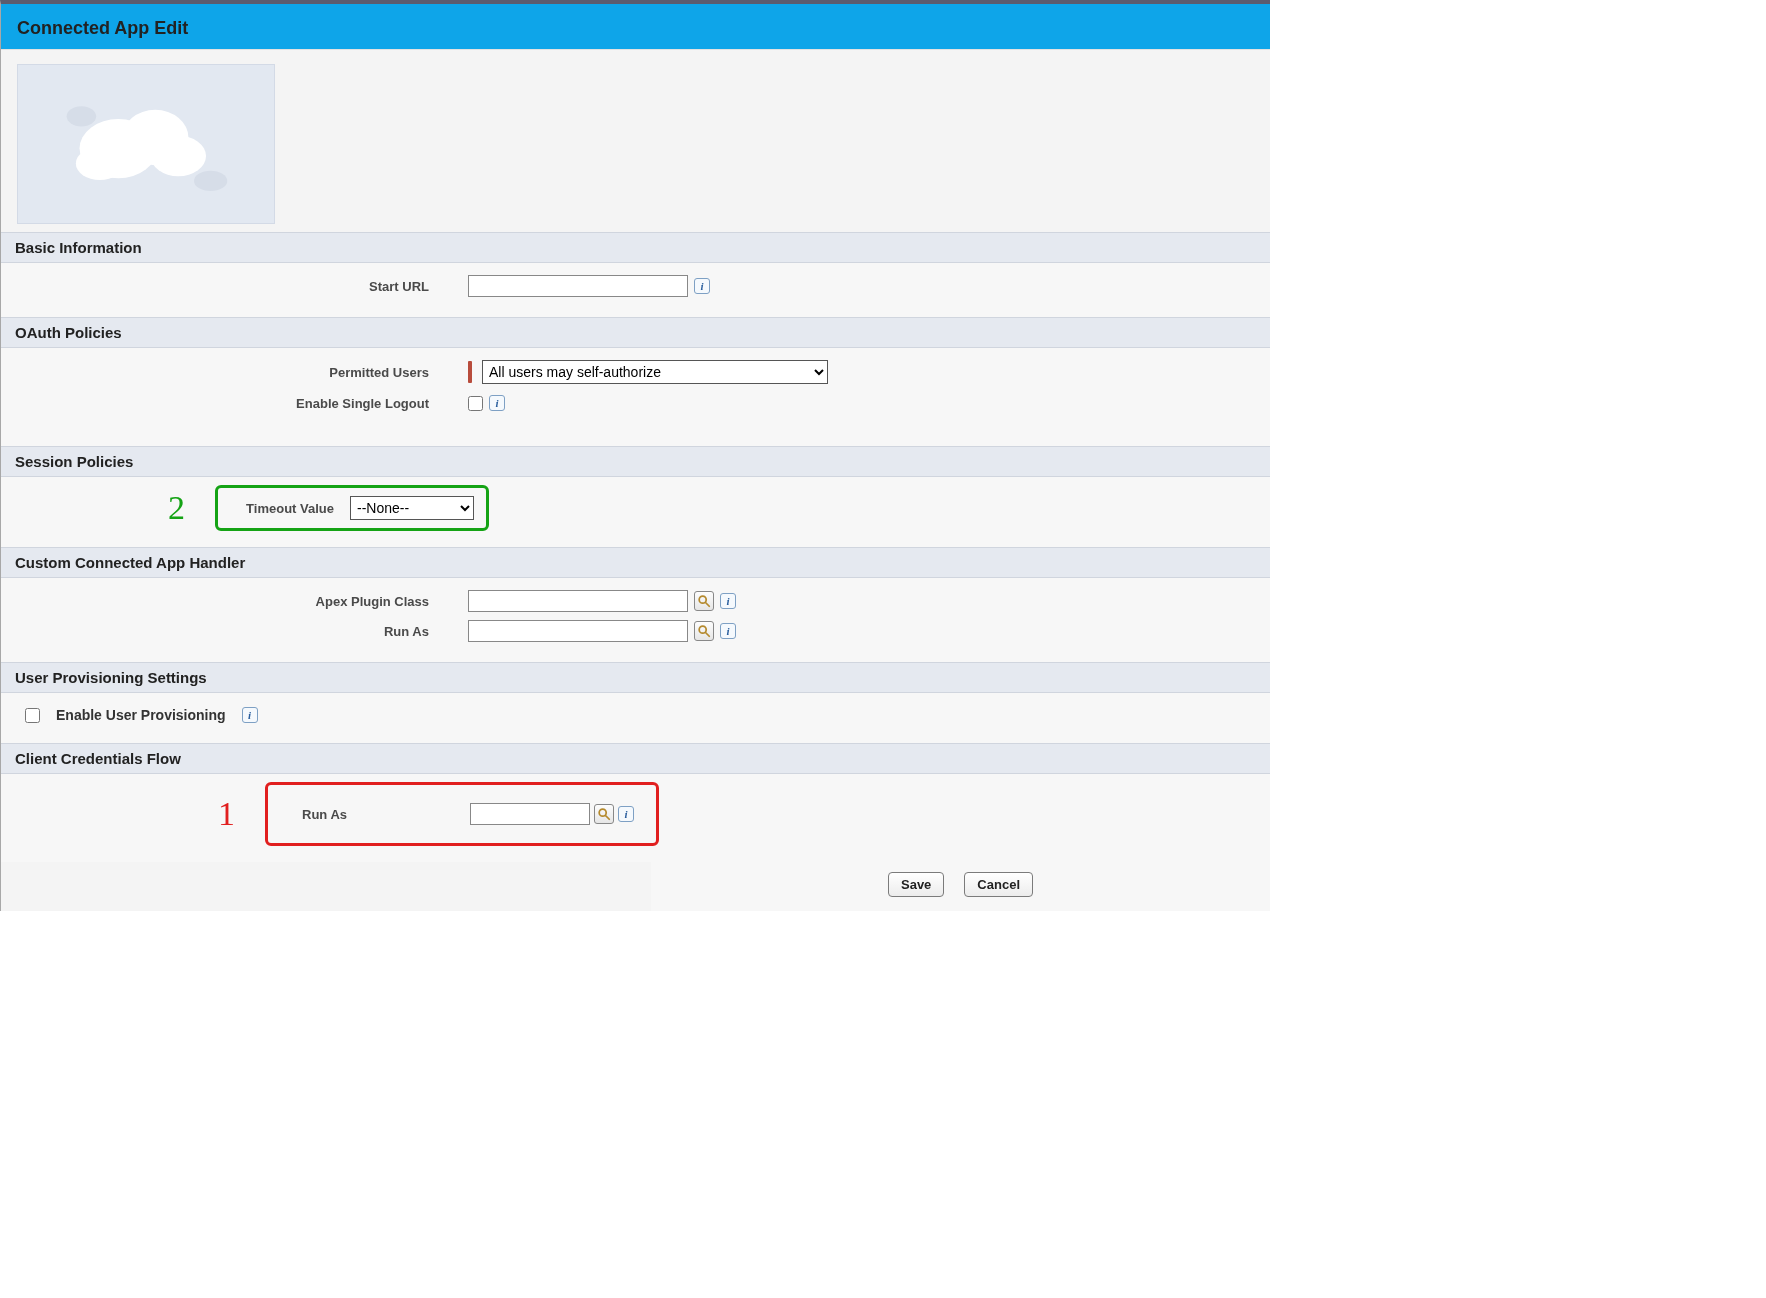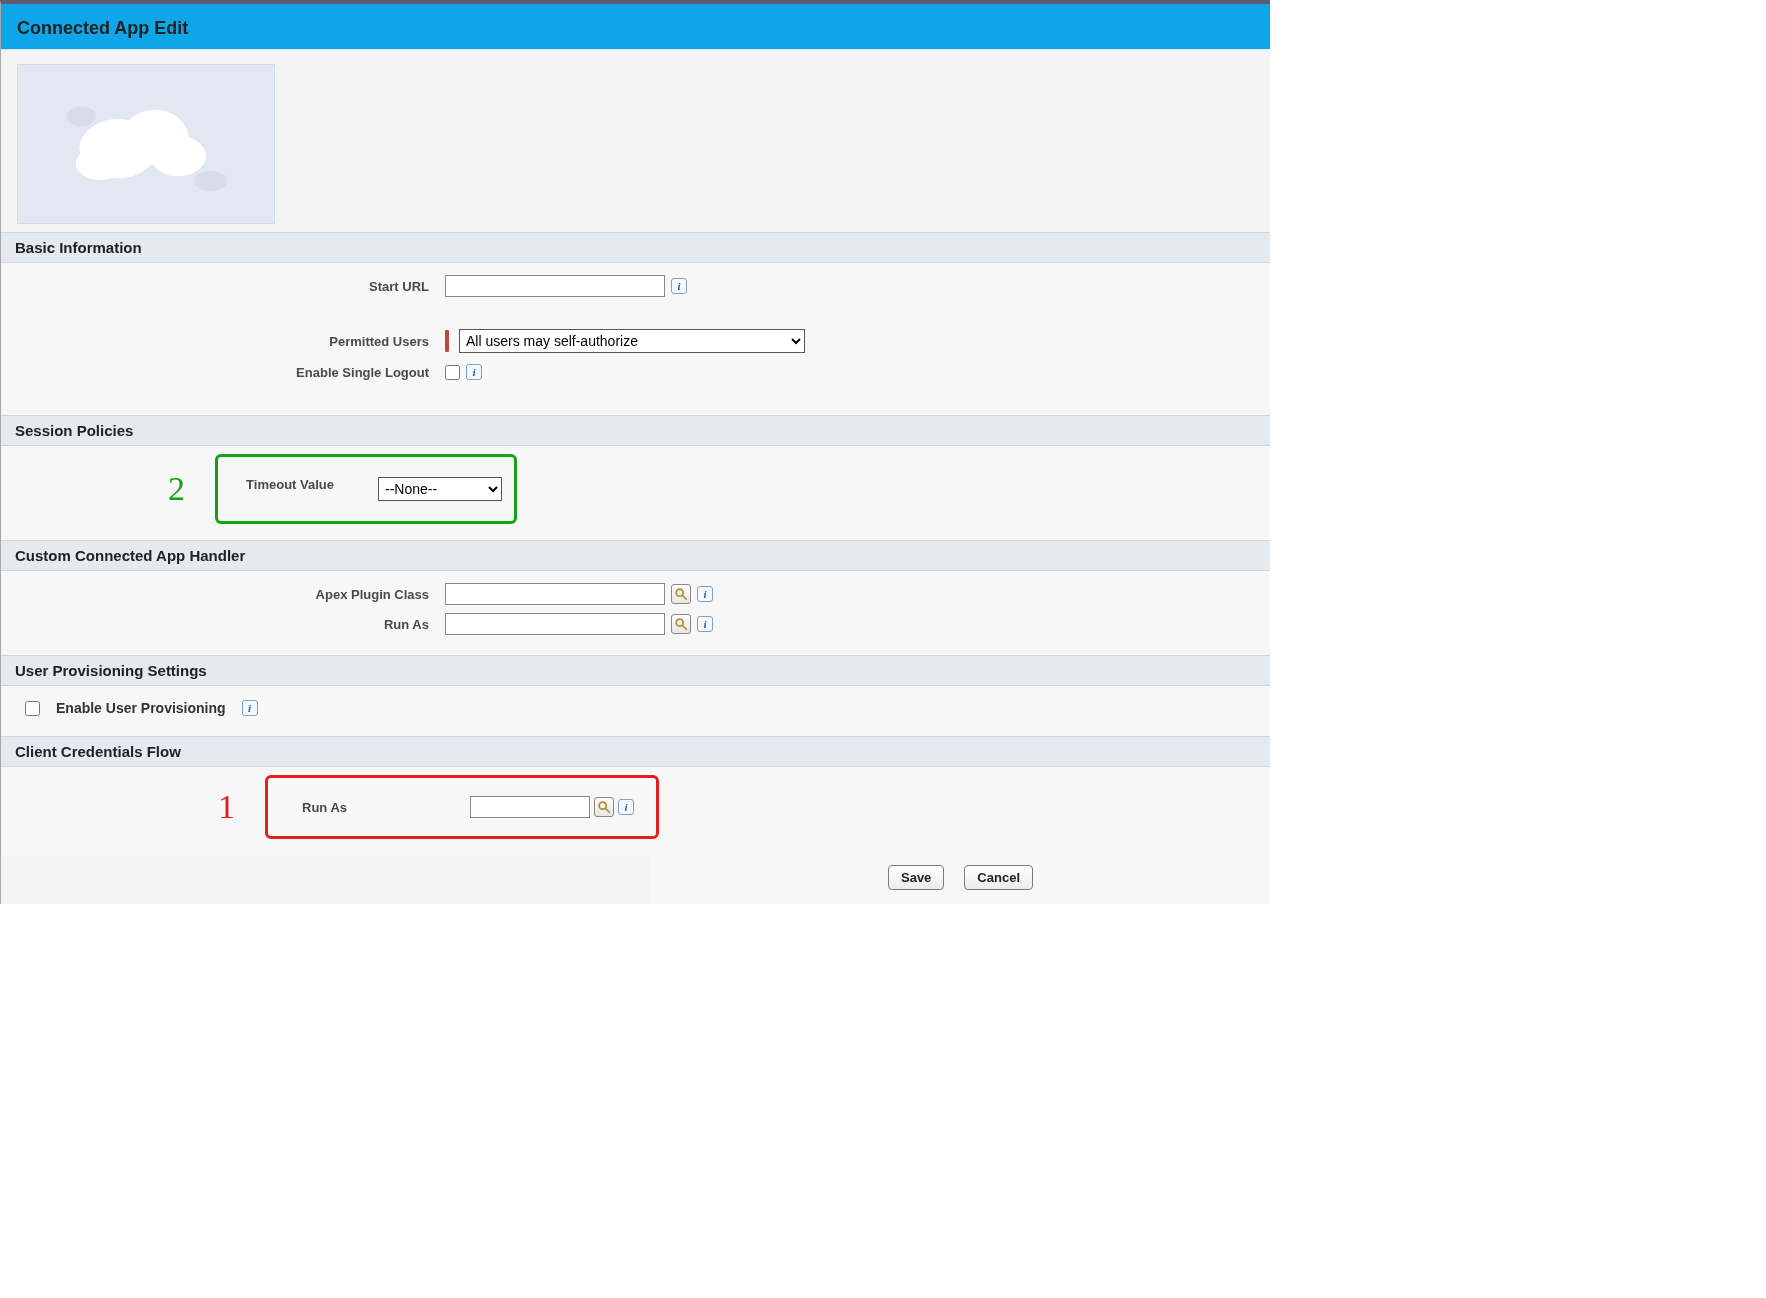--- a/index.html
+++ b/index.html
@@ -48,20 +48,21 @@
   }
   .section-body {
     background: #f7f7f7;
     padding: 8px 14px 16px 14px;
   }
   .form-row {
     display: flex;
     align-items: center;
     padding: 4px 0;
     min-height: 30px;
+    gap: 23px;
   }
   .form-label {
     width: 430px;
     text-align: right;
     padding-right: 16px;
     font-size: 13px;
     font-weight: bold;
     color: #4a4a4a;
   }
   .form-field {
@@ -148,23 +149,23 @@
     font-size: 13px;
     font-weight: bold;
     color: #222;
     cursor: pointer;
   }
 
   
   .annot-green {
     border: 3px solid #15a315;
     border-radius: 6px;
-    padding: 20px 12px;
+    padding: 8px 12px;
     display: inline-flex;
-    gap: 28px;
+    align-items: center;
   }
   .annot-red {
     border: 3px solid #e11f1f;
     border-radius: 6px;
     padding: 18px 22px;
     display: inline-flex;
     align-items: center;
   }
   .annot-num-green {
     color: #15a315;
@@ -213,20 +214,21 @@
   <div class="section-body">
     <div class="form-row">
       <div class="form-label">Start URL</div>
       <div class="form-field">
         <input type="text" class="input-wide" value="" style="">
         <span class="help-icon">i</span>
       </div>
     </div>
   </div>
 
+  <div class="section-header">OAuth Policies</div>
   <div class="section-body">
     <div class="form-row">
       <div class="form-label">Permitted Users</div>
       <div class="form-field">
         <span class="required-bar"></span>
         <select class="sel-wide">
           <option>All users may self-authorize</option>
         </select>
       </div>
     </div>

